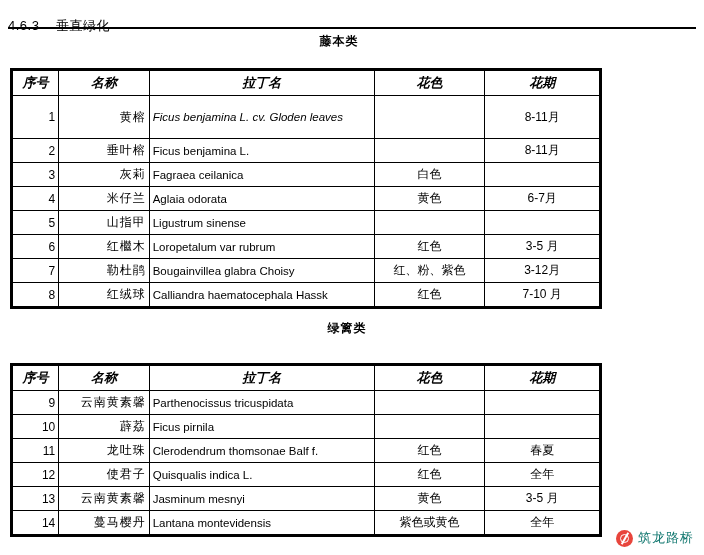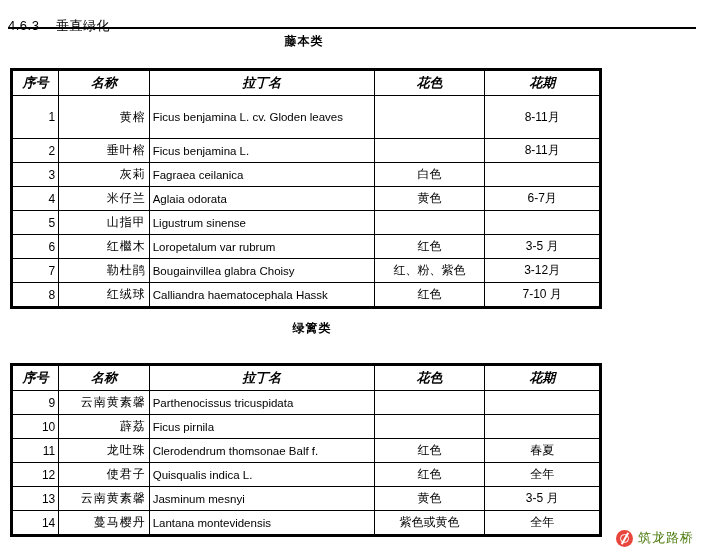--- a/index.html
+++ b/index.html
@@ -33,20 +33,21 @@
     top: 27px;
     width: 688px;
     height: 2px;
     background: #000000;
   }
   .table-caption {
     text-align: center;
     font-size: 12px;
     font-weight: bold;
     letter-spacing: 1px;
+    padding-left: 35px;
   }
   .caption-1 {
     position: absolute;
     left: 0;
     top: 33px;
     width: 608px;
   }
   .caption-2 {
     position: absolute;
     left: 8px;
@@ -106,21 +107,21 @@
   }
   td.c-latin {
     text-align: left;
     font-family: "Liberation Sans", sans-serif;
     font-size: 11.5px;
   }
   td.c-color, td.c-bloom {
     text-align: center;
   }
   tr.tall td { height: 40px; }
-  tr.tall td.c-latin { line-height: 15px; }
+  tr.tall td.c-latin { line-height: 15px; font-style: italic; }
 
   .footer-badge {
     position: absolute;
     right: 10px;
     bottom: 8px;
     display: flex;
     align-items: center;
     gap: 5px;
   }
   .badge-circle {
@@ -147,21 +148,21 @@
     position: absolute;
     left: 7.5px;
     top: 2px;
     width: 2px;
     height: 13px;
     background: #ffffff;
     transform: rotate(30deg);
   }
   .badge-text {
     font-size: 13px;
-    color: #4d7c0f;
+    color: #0f766e;
     letter-spacing: 1px;
   }
 </style>
 </head>
 <body>
 
 <div class="page">
 
   <div class="section-heading">
     <span>4.6.3</span>

